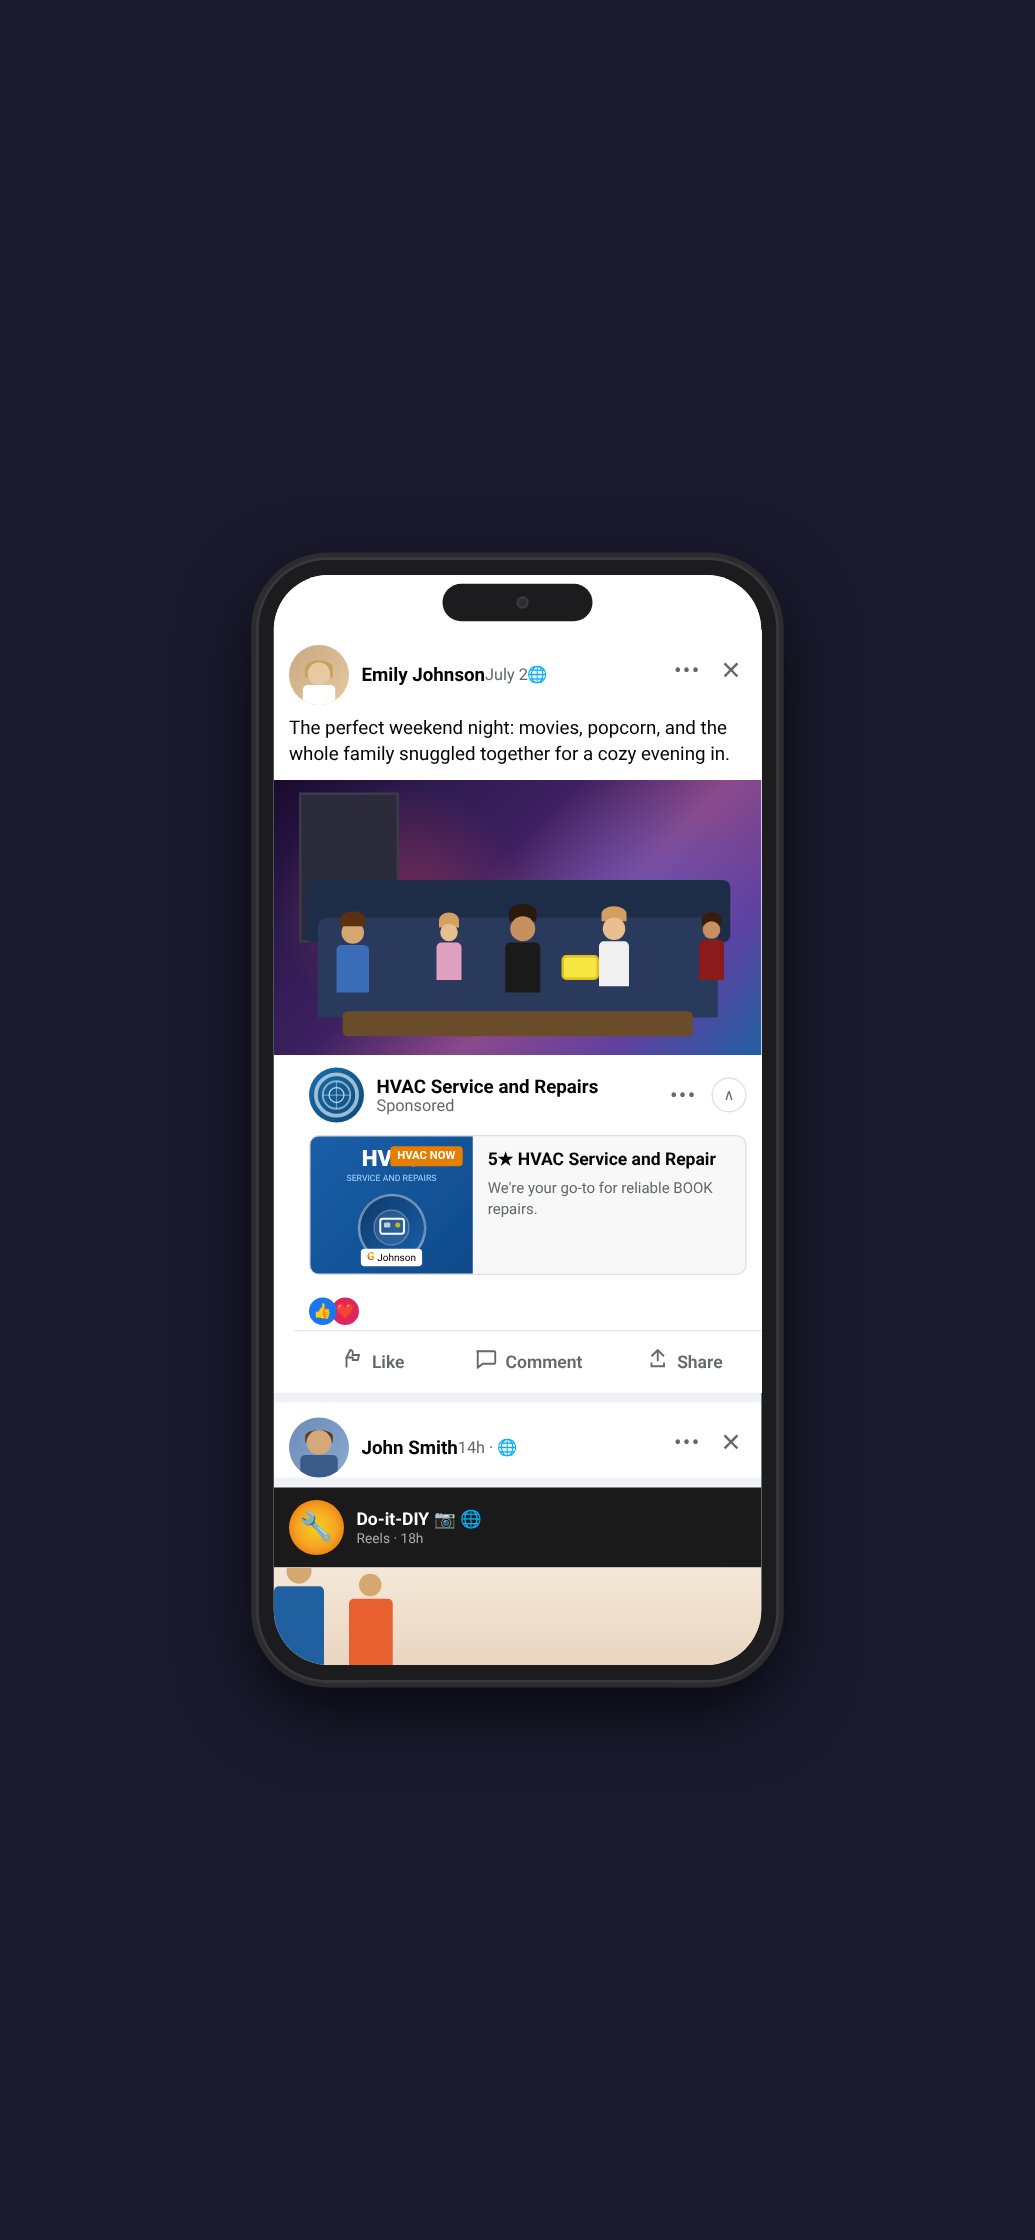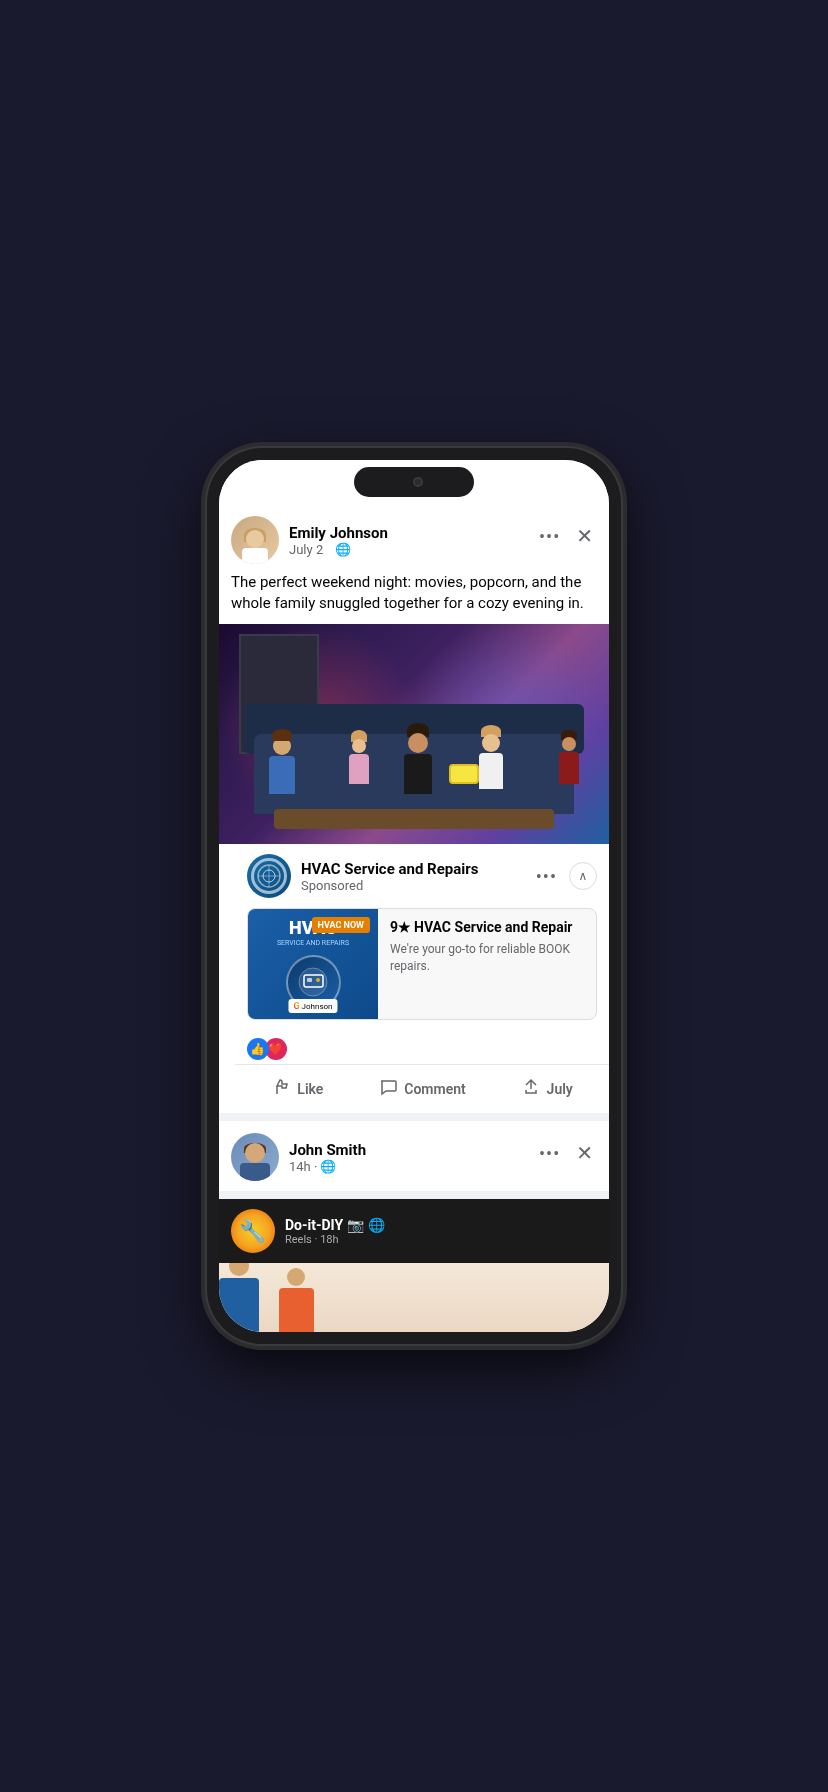--- a/index.html
+++ b/index.html
@@ -117,31 +117,31 @@
       width: 26px;
       height: 16px;
       background: white;
       border-radius: 4px 4px 0 0;
       position: absolute;
       bottom: 0;
       left: 2px;
     }
     .post-user-info {
       display: flex;
-      flex-direction: column;
+      flex-direction: row;
     }
     .post-username {
       font-weight: 700;
       font-size: 15px;
       color: #050505;
     }
     .post-meta {
       display: flex;
       align-items: center;
-      gap: 12px;
+      gap: 0;
       font-size: 13px;
       color: #65676b;
     }
     .post-header-actions {
       display: flex;
       align-items: center;
       gap: 8px;
       padding-top: 4px;
     }
     .dots-btn {
@@ -438,21 +438,21 @@
       font-size: 14px;
       font-weight: 600;
     }
     .action-icon {
       font-size: 18px;
     }
     
     .post2-header {
       display: flex;
       align-items: flex-start;
-      padding: 12px 12px 10px;
+      padding: 12px 12px 0;
       justify-content: space-between;
     }
     .avatar-john {
       background: linear-gradient(135deg, #6b8cb8, #8baad0);
       display: flex;
       align-items: flex-end;
       justify-content: center;
     }
     .avatar-john-figure {
       width: 36px;
@@ -690,21 +690,21 @@
                   <rect x="11" y="13" width="5" height="4" rx="1" fill="rgba(255,255,255,0.7)"></rect>
                   <circle cx="22" cy="15" r="2" fill="rgba(255,200,0,0.8)"></circle>
                 </svg>
               </div>
               <div class="ad-google-badge">
                 <span class="google-g">G</span>
                 <span>Johnson</span>
               </div>
             </div>
             <div class="ad-card-content">
-              <div class="ad-card-title">9★ HVAC Service and Repair</div>
+              <div class="ad-card-title">5★ HVAC Service and Repair</div>
               <div class="ad-card-desc" style="margin-top:4px;">We're your go-to for reliable BOOK repairs.</div>
             </div>
           </div>
 
           <div class="post-reactions">
             <div class="reaction-icons">
               <div class="reaction-like">
                 <span>👍</span>
               </div>
               <div class="reaction-love">
@@ -729,21 +729,21 @@
                 </svg>
               </span>
               <span>Comment</span>
             </div>
             <div class="action-btn">
               <span class="action-icon">
                 <svg width="20" height="20" viewBox="0 0 20 20" fill="none" stroke="#65676b" stroke-width="1.5">
                   <path d="M15 8l-5-5-5 5M10 3v9M5 13v3h10v-3"></path>
                 </svg>
               </span>
-              <span>July</span>
+              <span>Share</span>
             </div>
           </div>
         </div>
       </div>
 
       <div class="post">
         <div class="post2-header">
           <div class="post-header-left">
             <div class="avatar avatar-john">
               <div class="avatar-john-figure">

